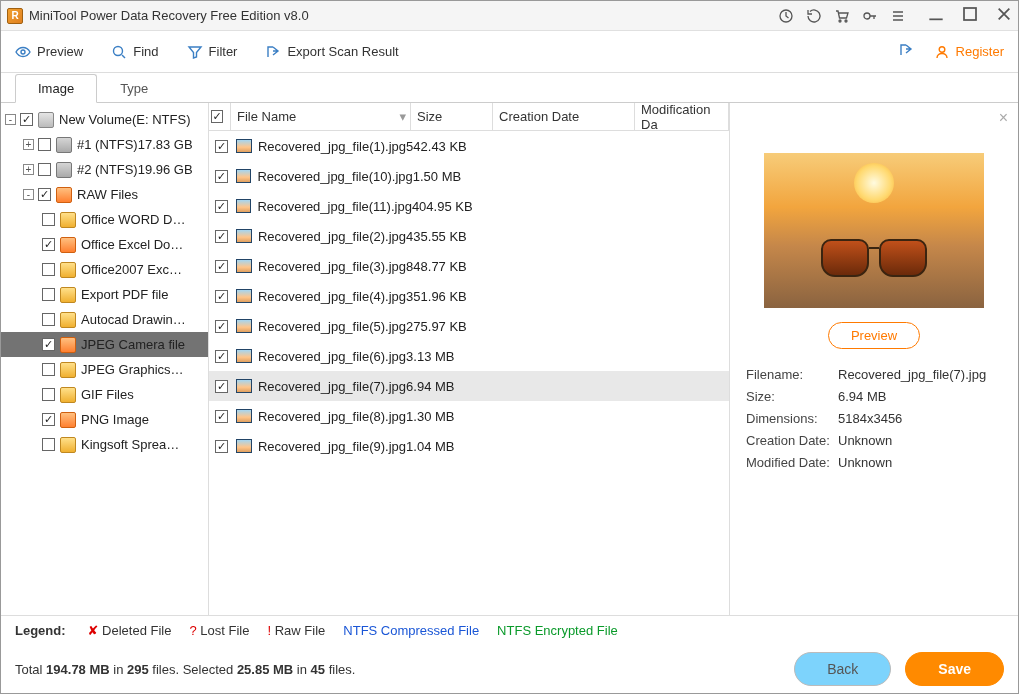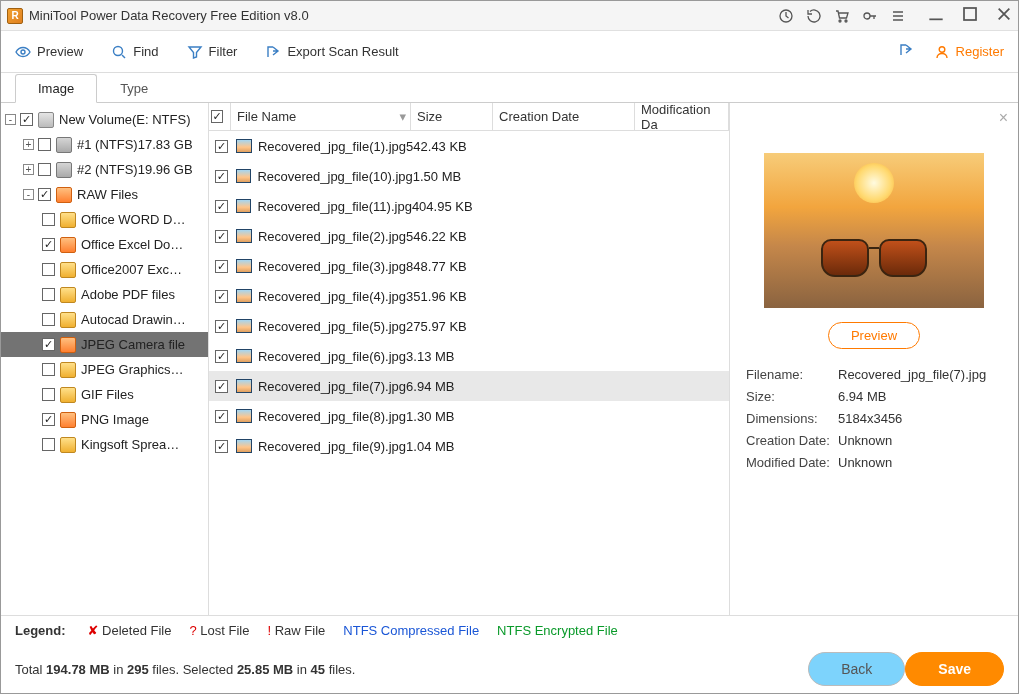--- a/index.html
+++ b/index.html
@@ -64,21 +64,21 @@
 .preview .pbtn{display:block;margin:0 auto 18px;border:1px solid #ff7a00;color:#ff7a00;background:#fff;border-radius:16px;padding:5px 22px;cursor:pointer}
 .preview .pmeta{display:grid;grid-template-columns:92px 1fr;row-gap:7px;color:#333}
 .preview .pmeta .k{color:#444}
 .legend{height:30px;border-top:1px solid #ddd;display:flex;align-items:center;padding:0 14px;gap:18px;color:#333}
 .legend b{margin-right:4px}
 .legend .del{color:#d00}
 .legend .lost{color:#d00}
 .legend .raw{color:#d00}
 .legend .ntfsc{color:#1a56d6}
 .legend .ntfse{color:#0a9a2a}
-.statusbar{height:48px;display:flex;align-items:center;padding:0 14px;}
+.statusbar{height:48px;display:flex;align-items:center;padding:0 14px;gap:14px}
 .statusbar .stext{flex:1;color:#333}
 .statusbar .b{font-weight:bold}
 .statusbar button{border-radius:18px;padding:8px 32px;font-size:14px;cursor:pointer}
 .statusbar .back{background:#7dd3fc;border:1px solid #bbb;color:#555}
 .statusbar .save{background:#ff8a00;border:1px solid #ff8a00;color:#fff;font-weight:bold}
 svg{width:16px;height:16px}
 </style>
 </head>
 <body>
 
@@ -216,21 +216,21 @@
       <div class="tnode lv2">
         <span class="exp blank"></span>
         <span class="chk"></span>
         <span class="ficon fold"></span>
         <span class="tlabel">Office2007 Exc…</span>
       </div>
       <div class="tnode lv2">
         <span class="exp blank"></span>
         <span class="chk"></span>
         <span class="ficon fold"></span>
-        <span class="tlabel">Adobe PDF files</span>
+        <span class="tlabel">Export PDF file</span>
       </div>
       <div class="tnode lv2">
         <span class="exp blank"></span>
         <span class="chk"></span>
         <span class="ficon fold"></span>
         <span class="tlabel">Autocad Drawin…</span>
       </div>
       <div class="tnode lv2 sel">
         <span class="exp blank"></span>
         <span class="chk on"></span>
@@ -298,21 +298,21 @@
           <span class="thumb"></span>
           <span class="fname">Recovered_jpg_file(11).jpg</span>
           <span class="fsize">404.95 KB</span>
           <span class="fcd"></span>
           <span class="fmd"></span>
         </div>
         <div class="frow">
           <span class="chk on"></span>
           <span class="thumb"></span>
           <span class="fname">Recovered_jpg_file(2).jpg</span>
-          <span class="fsize">546.22 KB</span>
+          <span class="fsize">435.55 KB</span>
           <span class="fcd"></span>
           <span class="fmd"></span>
         </div>
         <div class="frow">
           <span class="chk on"></span>
           <span class="thumb"></span>
           <span class="fname">Recovered_jpg_file(3).jpg</span>
           <span class="fsize">848.77 KB</span>
           <span class="fcd"></span>
           <span class="fmd"></span>

